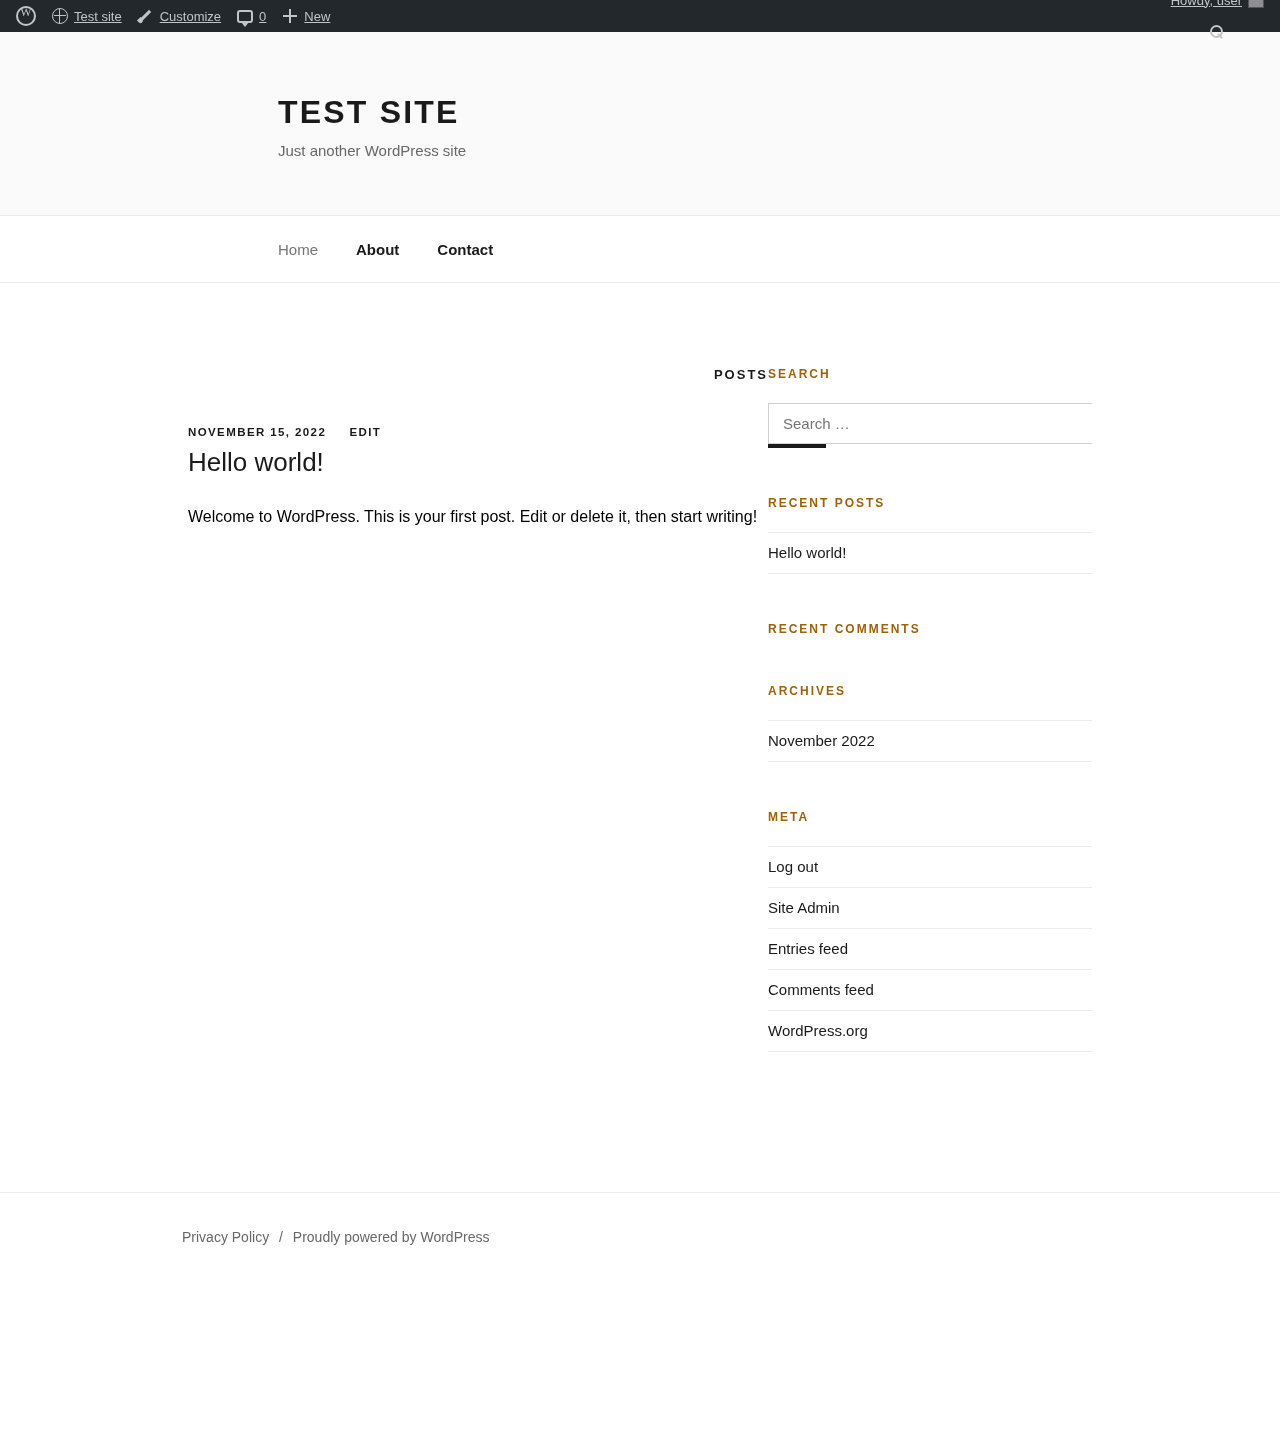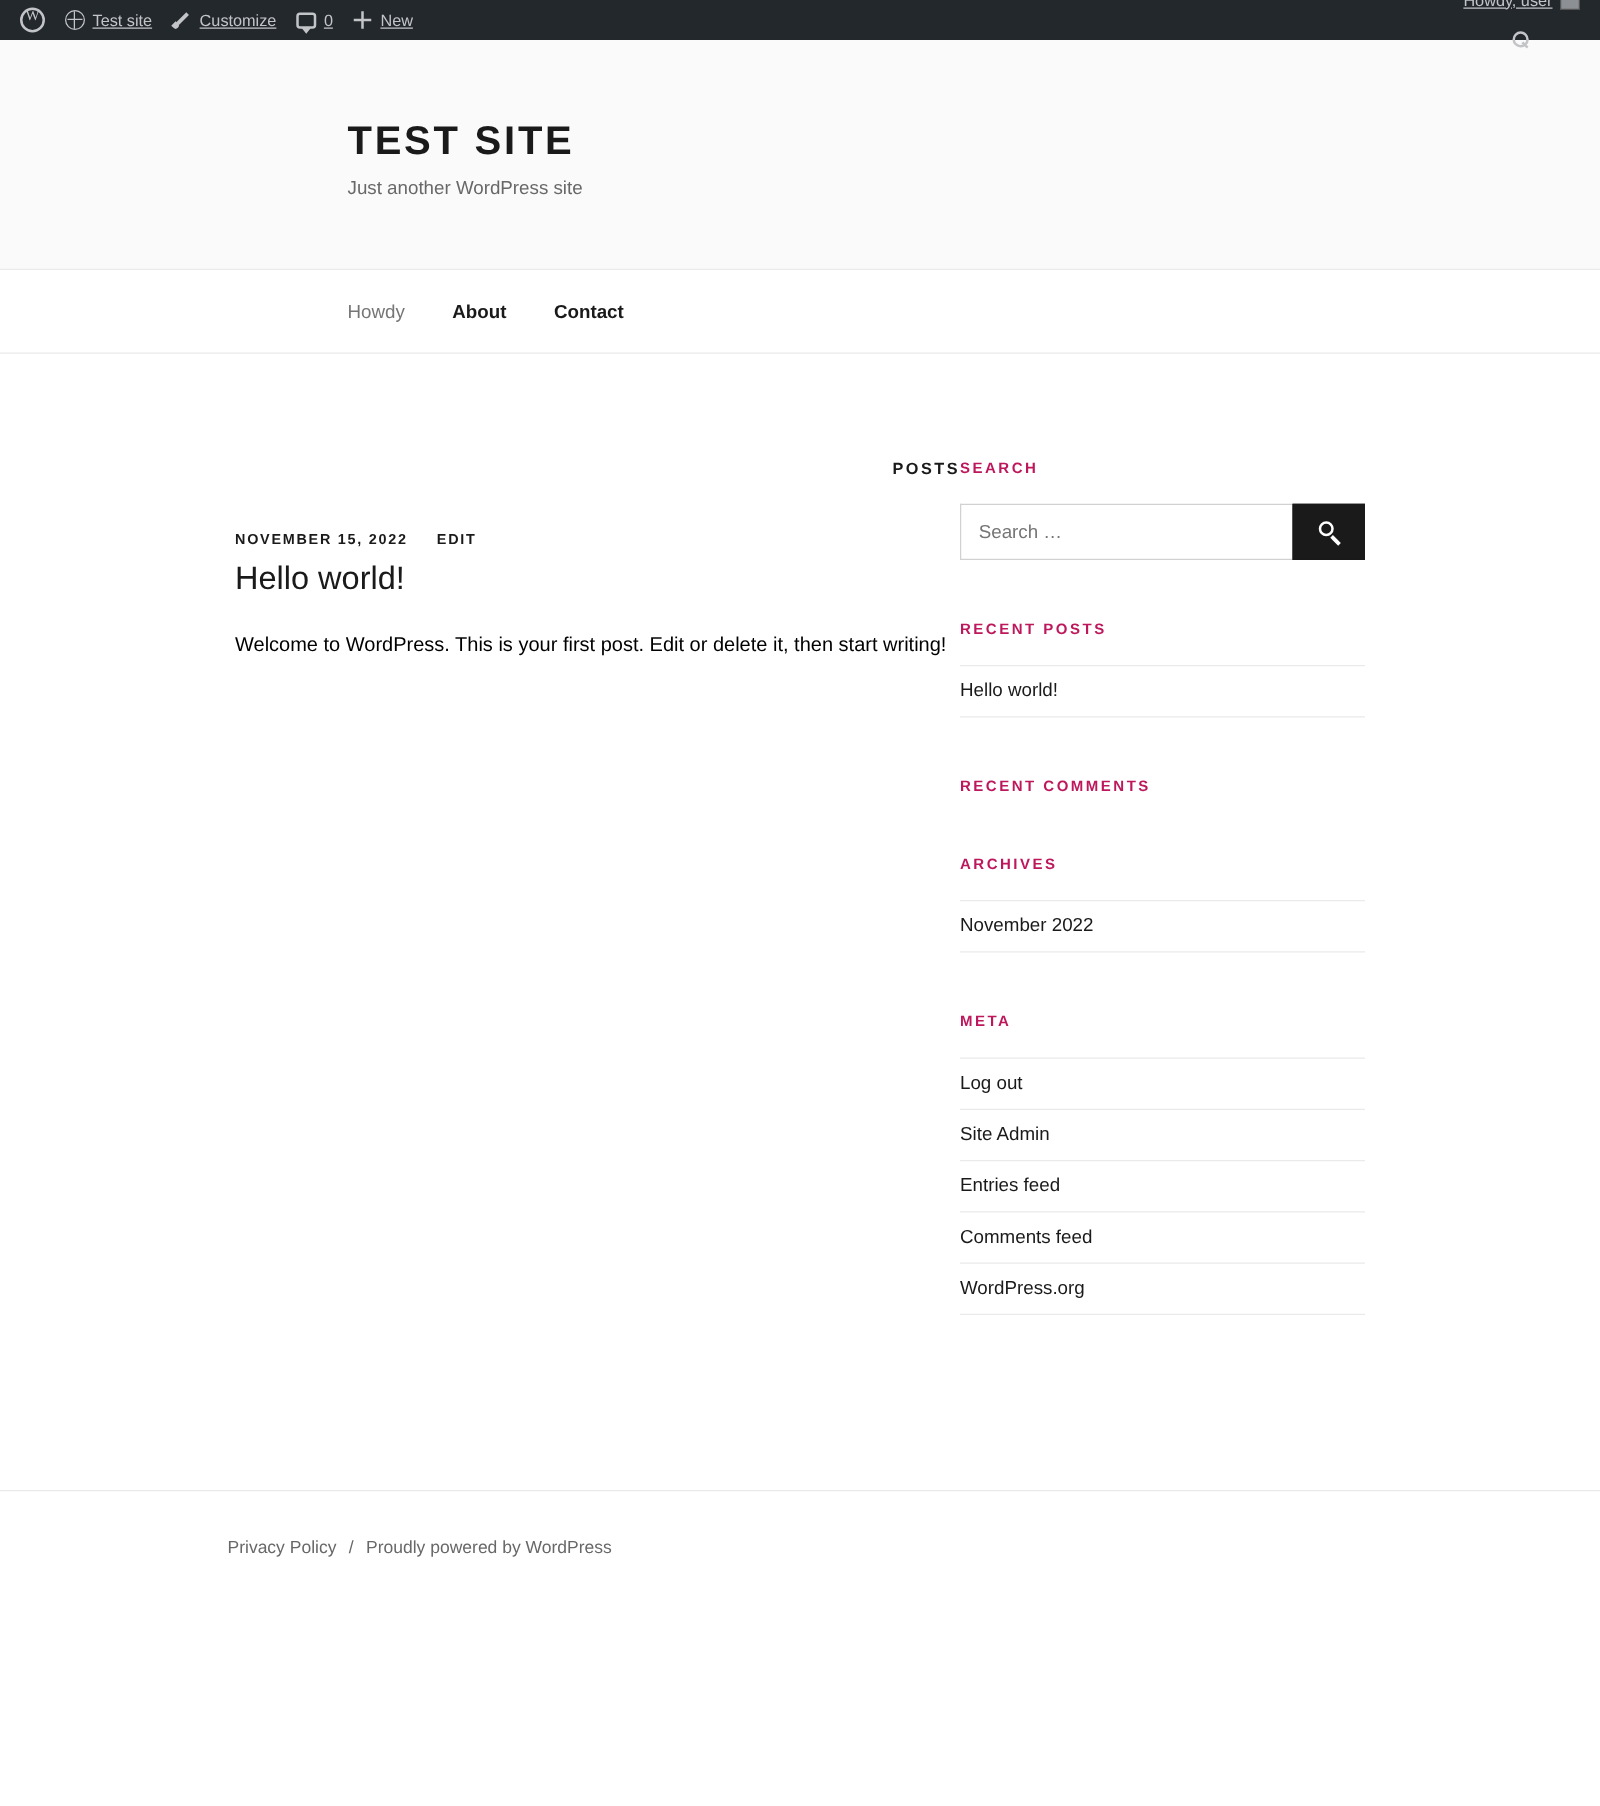--- a/index.html
+++ b/index.html
@@ -243,27 +243,28 @@
     margin: 0;
   }
 
   
   .widget { margin-bottom: 48px; }
   .widget-title {
     font-size: 12px;
     font-weight: 700;
     letter-spacing: 2px;
     text-transform: uppercase;
-    color: #be185d;
+    color: #a16207;
     margin: 0 0 22px 0;
   }
   .search-form {
     display: flex;
     align-items: stretch;
     height: 45px;
+    flex-direction: column;
   }
   .search-field {
     flex: 1;
     border: 1px solid #d1d1d1;
     border-right: none;
     padding: 0 14px;
     font-size: 15px;
     color: #686868;
     font-family: "Liberation Sans", sans-serif;
     outline: none;
@@ -355,21 +356,21 @@
 
 <header id="site-header">
   <div class="inner">
     <h1 id="site-title">Test site</h1>
     <p id="site-desc">Just another WordPress site</p>
   </div>
 </header>
 
 <nav id="site-nav">
   <div class="inner nav-inner">
-    <a class="nav-item current" href="#">Howdy</a>
+    <a class="nav-item current" href="#">Home</a>
     <a class="nav-item" href="#">About</a>
     <a class="nav-item" href="#">Contact</a>
   </div>
 </nav>
 
 <div id="content-area">
 
   <main id="primary">
     <h2 class="section-heading">Posts</h2>
 

